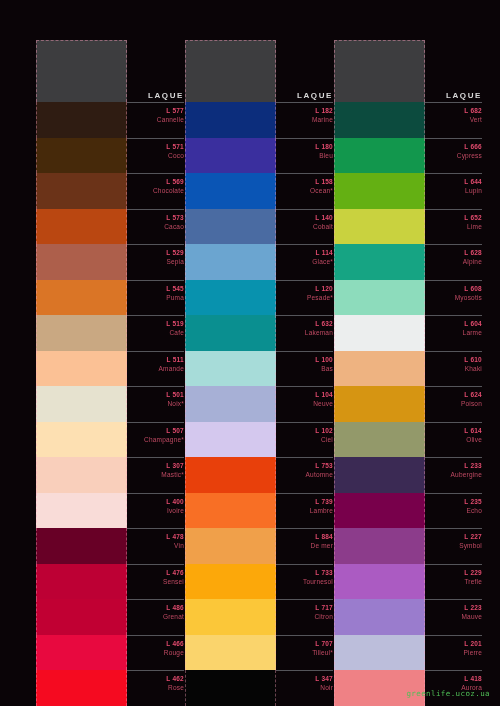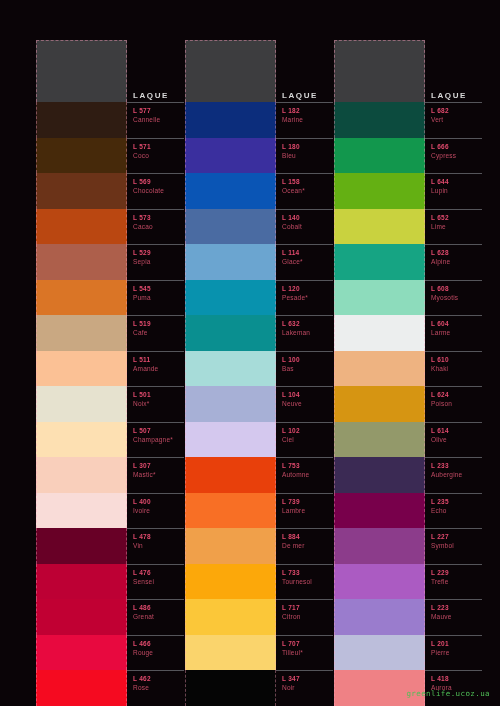--- a/index.html
+++ b/index.html
@@ -7,20 +7,21 @@
   html, body {
     width:500px; height:706px;
     background:#090306;
     font-family:"Liberation Sans", sans-serif;
     overflow:hidden;
   }
   #chart-root {
     position:relative;
     width:500px; height:706px;
     background:#0a0407;
+    text-align:right;
   }
   
   .column {
     position:absolute;
     top:40px;
     width:148px;
     display:flex;
     flex-direction:column;
   }
   #col-0 { left:36px; }

